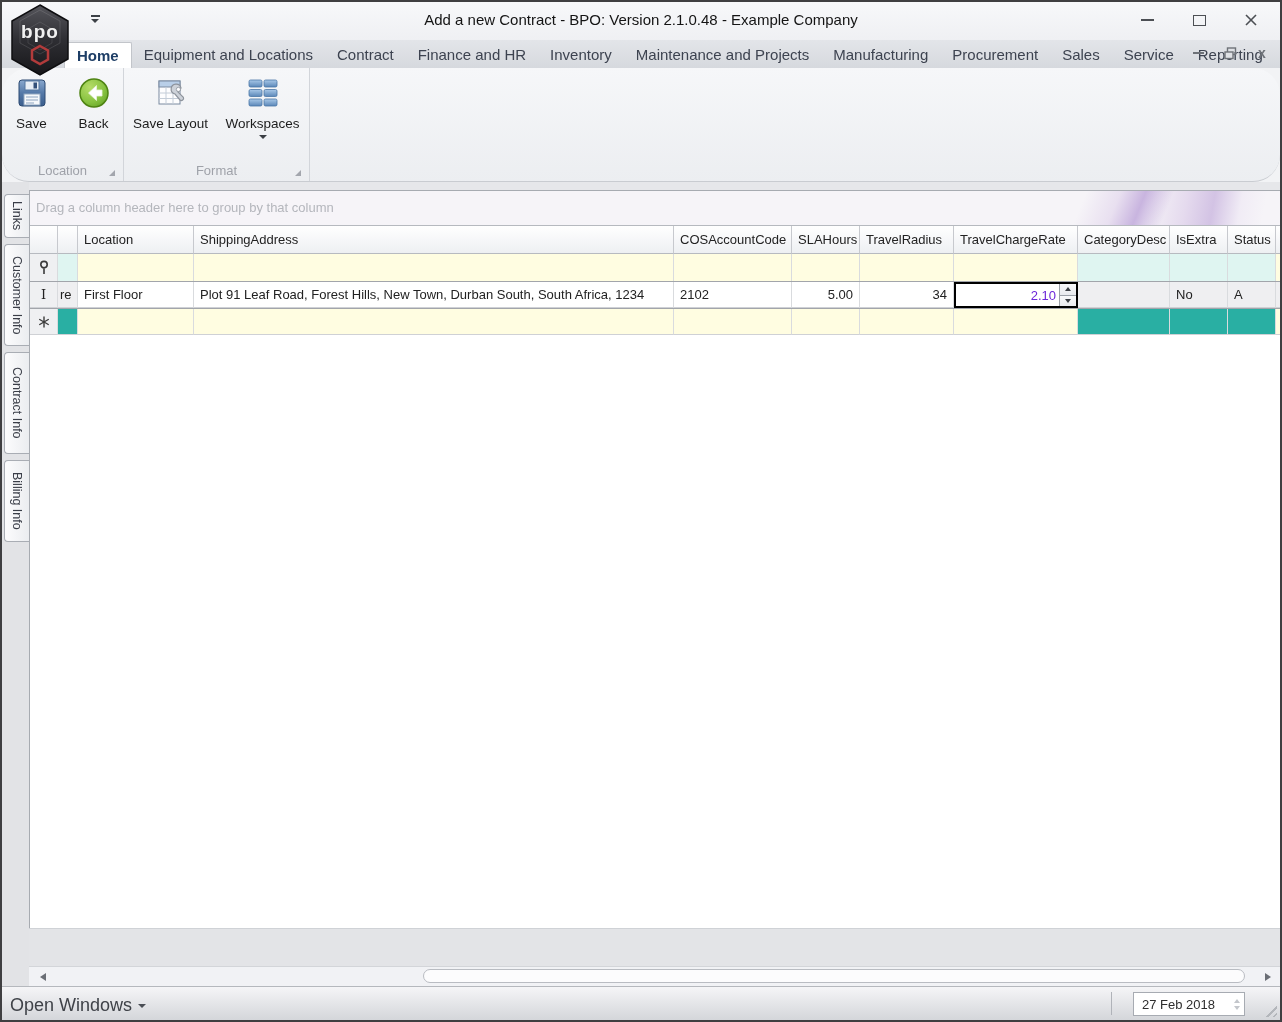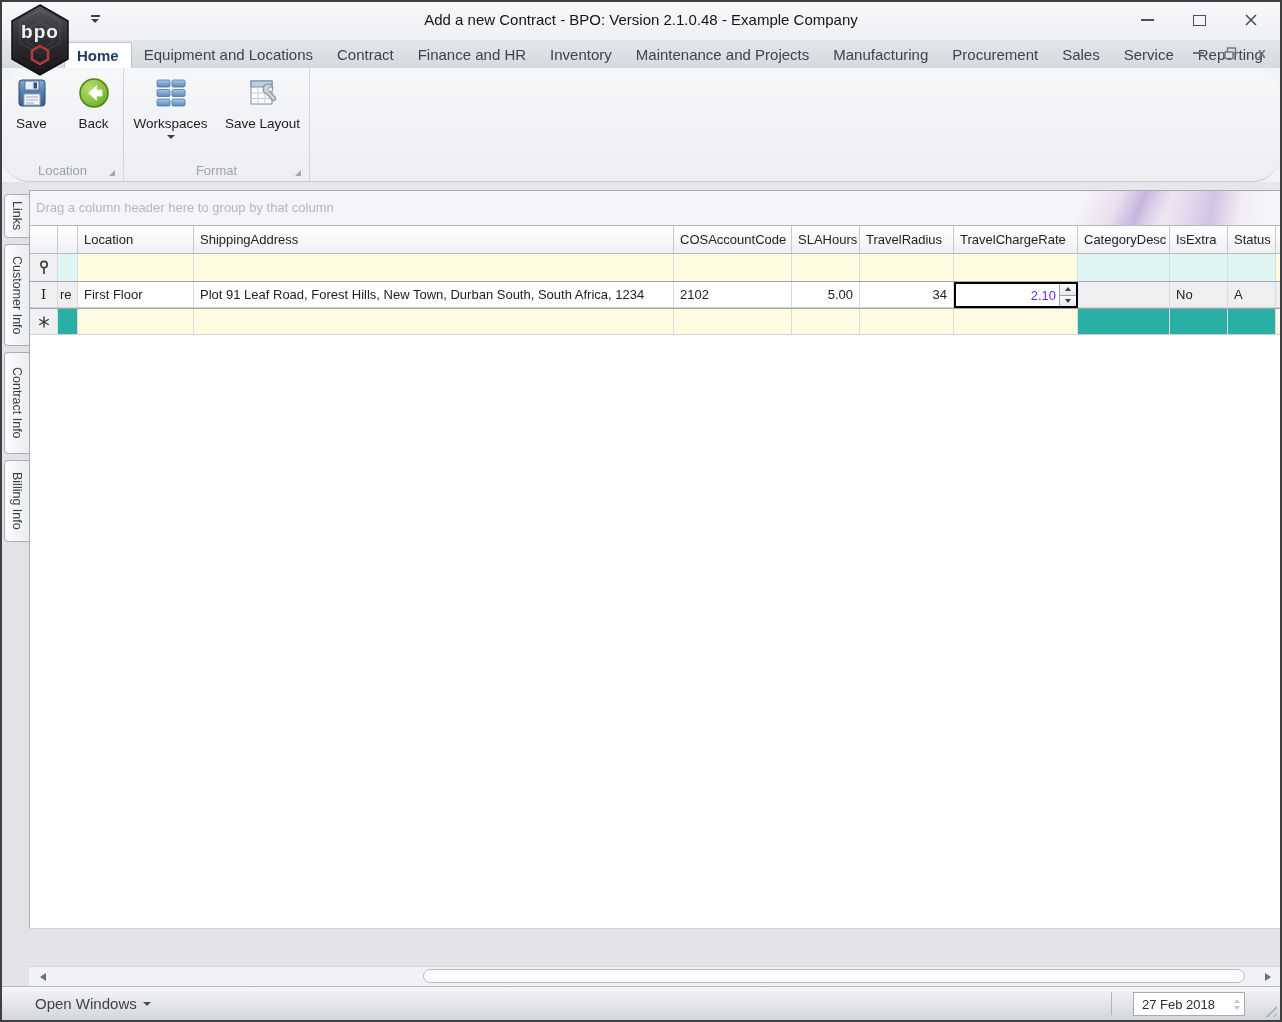--- a/index.html
+++ b/index.html
@@ -111,21 +111,21 @@
 
   .hscroll { position:relative; height:20px; background:#f1f2f5; border-top:1px solid #d3d5d9; }
   .sarrow { position:absolute; top:0; width:20px; height:19px; display:flex; align-items:center; justify-content:center; }
   .sarrow.left { left:4px; } .sarrow.right { right:2px; }
   .tri-l { width:0; height:0; border-top:4.5px solid transparent; border-bottom:4.5px solid transparent; border-right:6px solid #6a6e75; }
   .tri-r { width:0; height:0; border-top:4.5px solid transparent; border-bottom:4.5px solid transparent; border-left:6px solid #6a6e75; }
   .sthumb { position:absolute; left:394px; width:822px; top:2px; height:14px; background:#fcfcfd; border:1px solid #b9bcc2; border-radius:8px; }
 
   
   .statusbar { position:relative; height:34px; background:linear-gradient(#f5f5f7,#d4d6da); border-top:1px solid #b5b8bd; }
-  .openwin { position:absolute; left:8px; top:8px; display:flex; align-items:center; gap:6px; font-size:15px; color:#3f4248; cursor:default;margin-left:25px; }
+  .openwin { position:absolute; left:8px; top:8px; display:flex; align-items:center; gap:6px; font-size:18px; color:#3f4248; cursor:default; }
   .openwin .tri { width:0; height:0; border-left:4px solid transparent; border-right:4px solid transparent; border-top:4px solid #4a4e55; }
   .sb-sep { position:absolute; right:168px; top:5px; bottom:5px; width:1px; background:#b0b3b9; }
   .date-editor { position:absolute; right:35px; top:5px; width:112px; height:24px; background:#fff; border:1px solid #a7abb2; display:flex; align-items:stretch; }
   .date-val { flex:1; display:flex; align-items:center; padding-left:8px; font-size:13px; color:#2e2e2e; }
   .date-spin { width:15px; display:flex; flex-direction:column; justify-content:center; gap:3px; align-items:center; }
   .ltri-up { width:0; height:0; border-left:3.5px solid transparent; border-right:3.5px solid transparent; border-bottom:4.5px solid #c3c6cb; }
   .ltri-dn { width:0; height:0; border-left:3.5px solid transparent; border-right:3.5px solid transparent; border-top:4.5px solid #c3c6cb; }
   .resize-grip { position:absolute; right:3px; bottom:3px; width:14px; height:14px;
     background:repeating-linear-gradient(135deg, transparent 0 3px, #b3b6bb 3px 4.5px); clip-path:polygon(100% 0,100% 100%,0 100%); }
 </style>
@@ -244,53 +244,53 @@
       </div>
       <div class="gcaption">Location</div>
       <div class="glauncher"></div>
     </div>
 
     <div class="rgroup g2">
       <div class="rbuttons">
         <div class="rbtn wide">
           <div class="icon32">
             <svg width="32" height="32" viewBox="0 0 32 32">
+              <rect x="4" y="4" width="21" height="23" fill="#fdfdfe" stroke="#7a8aa0"></rect>
+              <rect x="4" y="4" width="21" height="6" fill="#b9cfe8" stroke="#7a8aa0"></rect>
+              <line x1="11" y1="10" x2="11" y2="27" stroke="#c4cdd8"></line>
+              <line x1="18" y1="10" x2="18" y2="27" stroke="#c4cdd8"></line>
+              <line x1="4" y1="16" x2="25" y2="16" stroke="#c4cdd8"></line>
+              <line x1="4" y1="21.5" x2="25" y2="21.5" stroke="#c4cdd8"></line>
+              <path d="M27 10 a5 5 0 1 0 -6 6 l5 6 a2.2 2.2 0 0 0 3.4 -2.6 l-5.6 -5.6 a5 5 0 0 0 3.2 -3.8 z" fill="#cdd2d9" stroke="#8d939c" stroke-width="1.2" transform="translate(-1,1)"></path>
+              <circle cx="23.4" cy="12.4" r="2.1" fill="#fdfdfe" stroke="#8d939c" stroke-width="0.8"></circle>
+            </svg>
+          </div>
+          <div class="lbl">Save Layout</div>
+        </div>
+        <div class="rbtn wide">
+          <div class="icon32">
+            <svg width="32" height="32" viewBox="0 0 32 32">
               <defs>
                   <linearGradient id="gWs" x1="0" y1="0" x2="0" y2="1">
                 <stop offset="0" stop-color="#a8c8e8"></stop>
                     <stop offset="1" stop-color="#5b87b8"></stop>
               </linearGradient>
                 </defs>
               <g stroke="#4a76a6" stroke-width="0.8">
                 <rect x="2" y="3" width="13" height="7" rx="1.5" fill="url(#gWs)"></rect>
                 <rect x="17" y="3" width="13" height="7" rx="1.5" fill="url(#gWs)"></rect>
                 <rect x="2" y="12.5" width="13" height="7" rx="1.5" fill="url(#gWs)"></rect>
                 <rect x="17" y="12.5" width="13" height="7" rx="1.5" fill="url(#gWs)"></rect>
                 <rect x="2" y="22" width="13" height="7" rx="1.5" fill="url(#gWs)"></rect>
                 <rect x="17" y="22" width="13" height="7" rx="1.5" fill="url(#gWs)"></rect>
               </g>
             </svg>
           </div>
           <div class="lbl">Workspaces</div>
           <div class="drop"></div>
-        </div>
-        <div class="rbtn wide">
-          <div class="icon32">
-            <svg width="32" height="32" viewBox="0 0 32 32">
-              <rect x="4" y="4" width="21" height="23" fill="#fdfdfe" stroke="#7a8aa0"></rect>
-              <rect x="4" y="4" width="21" height="6" fill="#b9cfe8" stroke="#7a8aa0"></rect>
-              <line x1="11" y1="10" x2="11" y2="27" stroke="#c4cdd8"></line>
-              <line x1="18" y1="10" x2="18" y2="27" stroke="#c4cdd8"></line>
-              <line x1="4" y1="16" x2="25" y2="16" stroke="#c4cdd8"></line>
-              <line x1="4" y1="21.5" x2="25" y2="21.5" stroke="#c4cdd8"></line>
-              <path d="M27 10 a5 5 0 1 0 -6 6 l5 6 a2.2 2.2 0 0 0 3.4 -2.6 l-5.6 -5.6 a5 5 0 0 0 3.2 -3.8 z" fill="#cdd2d9" stroke="#8d939c" stroke-width="1.2" transform="translate(-1,1)"></path>
-              <circle cx="23.4" cy="12.4" r="2.1" fill="#fdfdfe" stroke="#8d939c" stroke-width="0.8"></circle>
-            </svg>
-          </div>
-          <div class="lbl">Save Layout</div>
         </div>
       </div>
       <div class="gcaption">Format</div>
       <div class="glauncher"></div>
     </div>
   </div>
 
   <div class="client">
 
     <div class="siderail">

